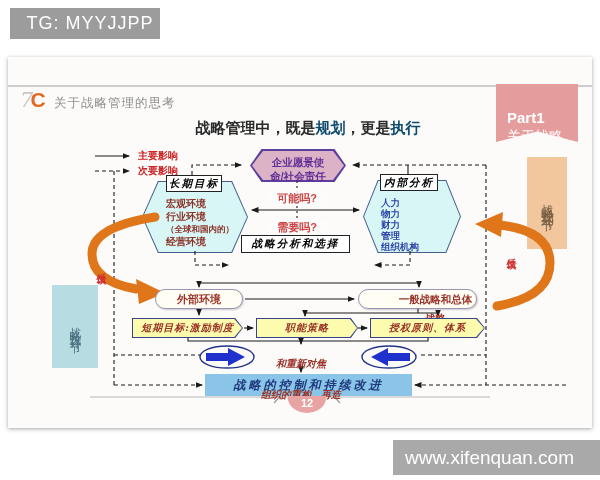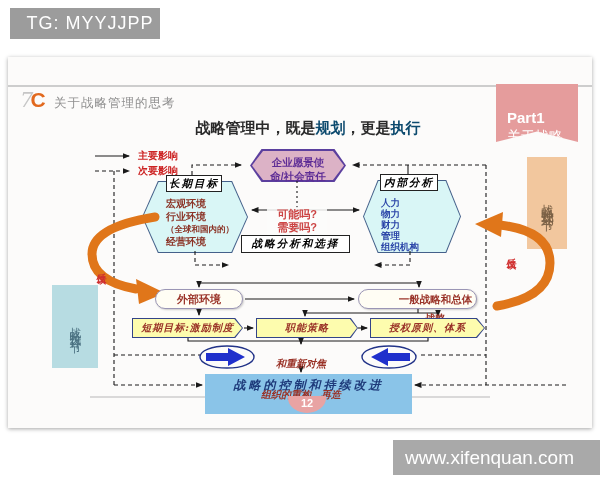--- a/index.html
+++ b/index.html
@@ -61,21 +61,21 @@
         box-shadow:1px 1px 2px rgba(0,0,0,.2);box-sizing:border-box;}
   .pennant{position:absolute;top:261px;height:20px;z-index:2;}
   .pennant .pb,.pennant .pf{position:absolute;clip-path:polygon(0 0,93% 0,100% 50%,93% 100%,0 100%);}
   .pennant .pb{inset:0;background:#334488;}
   .pennant .pf{inset:1px;background:#fdfcae;}
   .pennant .ptxt{position:absolute;inset:0;text-align:center;line-height:19px;
         font-family:"DejaVu Serif",serif;font-style:italic;font-weight:bold;font-size:10px;
         color:#9a3328;letter-spacing:1px;}
   .restr{position:absolute;width:140px;text-align:center;font-family:"DejaVu Serif",serif;
          font-style:italic;font-weight:bold;font-size:10px;color:#9a3328;z-index:3;}
-  .control{position:absolute;left:197px;top:317px;width:207px;height:40px;background:#8ac4e8;
+  .control{position:absolute;left:197px;top:317px;width:207px;height:22px;background:#8ac4e8;
            text-align:center;line-height:22px;font-family:"DejaVu Serif",serif;font-style:italic;
            font-weight:bold;font-size:12px;color:#1e3a7a;letter-spacing:3px;z-index:2;}
   .page-badge{position:absolute;left:280px;top:339px;width:38px;height:17px;background:#e8a3a3;
               border-radius:0 0 19px 19px/0 0 15px 15px;text-align:center;line-height:14px;
               font-size:11px;font-weight:bold;color:#fff;z-index:3;}
   .fb{position:absolute;z-index:3;font-size:10px;font-weight:bold;color:#d03030;}
   .fb span{writing-mode:vertical-rl;letter-spacing:1px;}
   .lines{position:absolute;inset:0;z-index:1;}
 </style>
 </head>
@@ -194,21 +194,21 @@
       <div class="hex-items">
         <div>人力</div>
         <div>物力</div>
         <div>财力</div>
         <div>管理</div>
         <div>组织机构</div>
       </div>
     </div>
     <div class="hex-label" style="left:372px;top:117px;width:56px;height:15px;">内部分析</div>
 
-    <div class="q" style="left:259px;top:150px;">可能吗?</div>
+    <div class="q" style="left:259px;top:134px;">可能吗?</div>
     <div class="q" style="left:259px;top:163px;">需要吗?</div>
 
     <div class="analysis">战略分析和选择</div>
 
     <div class="rbox" style="left:147px;top:232px;width:88px;font-size:11px;">外部环境</div>
     <div class="rbox" style="left:350px;top:232px;width:119px;font-size:10.5px;padding-left:36px;">一般战略和总体战略</div>
 
     <div class="pennant" style="left:124px;width:111px;">
       <div class="pb"></div>
         <div class="pf"></div>

